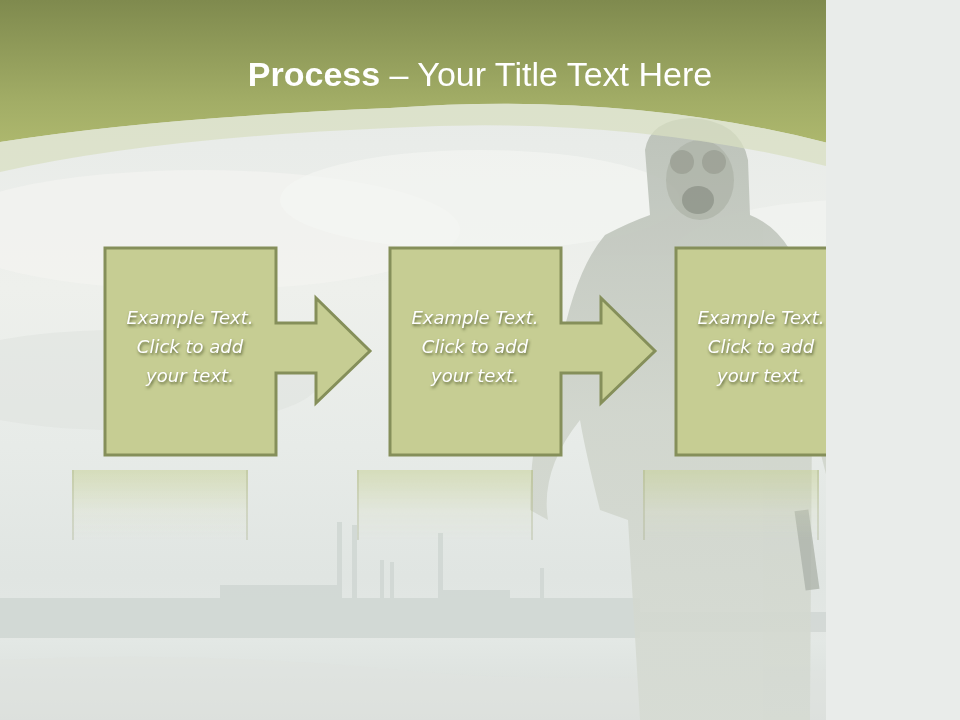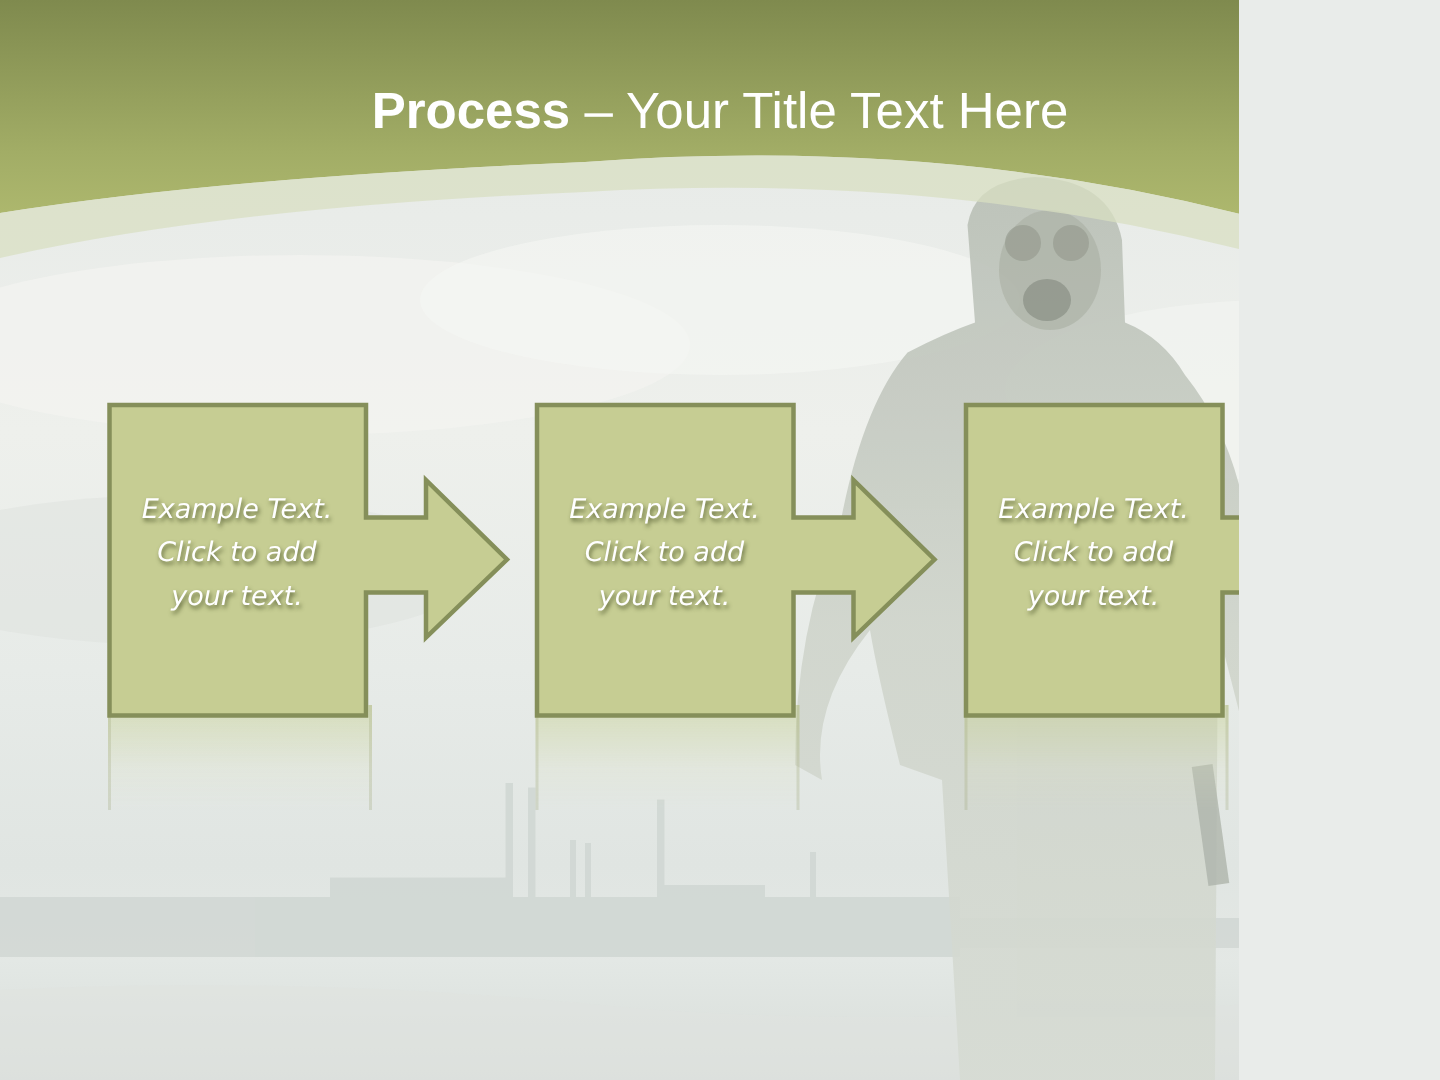--- a/index.html
+++ b/index.html
@@ -5,21 +5,21 @@
   html, body { margin:0; padding:0; }
   body { width:960px; height:720px; overflow:hidden; position:relative;
          font-family:"DejaVu Sans", sans-serif; background:#e9ecea; }
   .slide { position:absolute; left:0; top:0; width:826px; height:720px; overflow:hidden;
            background: linear-gradient(180deg, #e4e8e6 0%, #eef0ec 40%, #e7ebe8 62%, #e0e5e2 80%, #e8ebe8 100%); }
   .bg-svg { position:absolute; left:0; top:0; }
   .title { position:absolute; left:0; top:50px; width:960px; text-align:center;
            color:#ffffff; font-size:34px; line-height:48px; letter-spacing:0px;
            font-family:"Liberation Sans", sans-serif; }
   .title .bold { font-weight:bold; }
-  .shape { position:absolute; top:269px; width:270px; height:210px; }
+  .shape { position:absolute; top:247px; width:270px; height:210px;margin-left:32px; }
   .shape svg { position:absolute; left:0; top:0; overflow:visible; }
   .shape .label { position:absolute; left:0; top:56px; width:172px; text-align:center;
                   color:#ffffff; font-style:italic; font-size:18px; line-height:29px;
                   font-family:"DejaVu Sans", sans-serif;
                   text-shadow: 1px 2px 3px rgba(60,70,30,0.75); }
   .reflection { position:absolute; top:470px; width:172px; height:70px;
                 background: linear-gradient(180deg, rgba(200,210,150,0.55) 0%, rgba(220,225,190,0.2) 60%, rgba(230,232,220,0) 100%);
                 border-left:2px solid rgba(150,160,110,0.25); border-right:2px solid rgba(150,160,110,0.25); }
 </style>
 </head>

